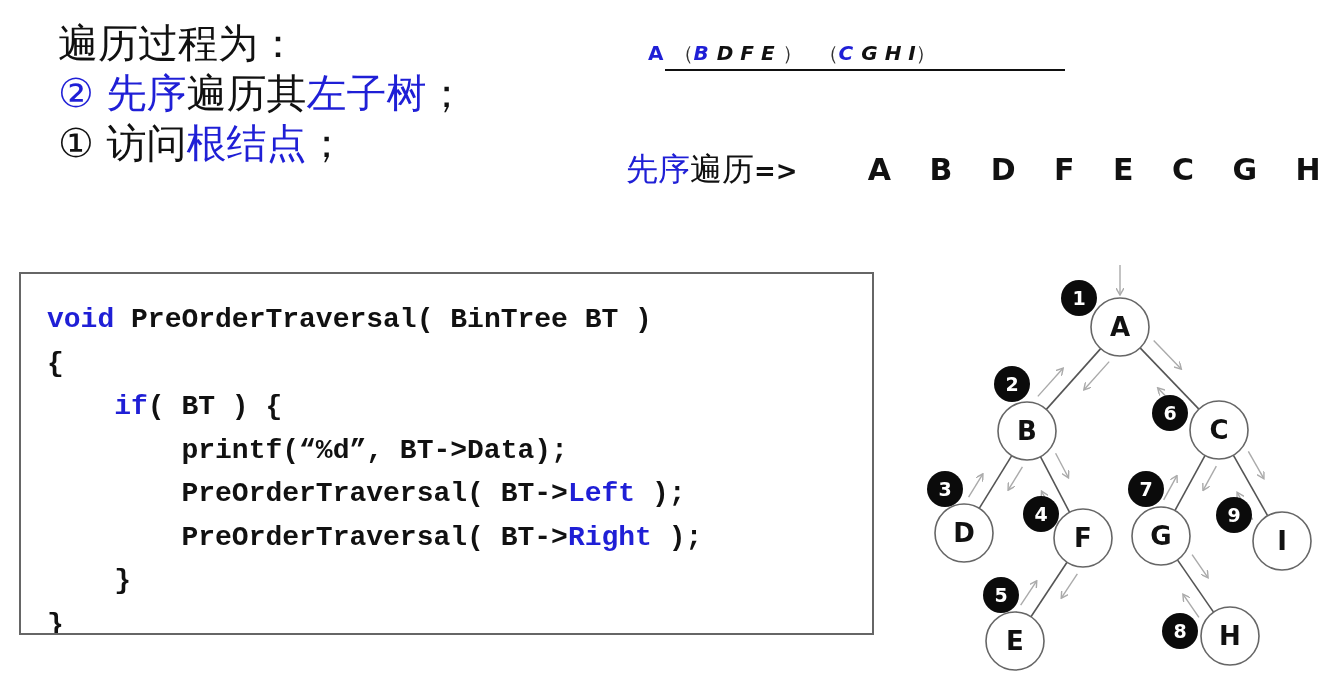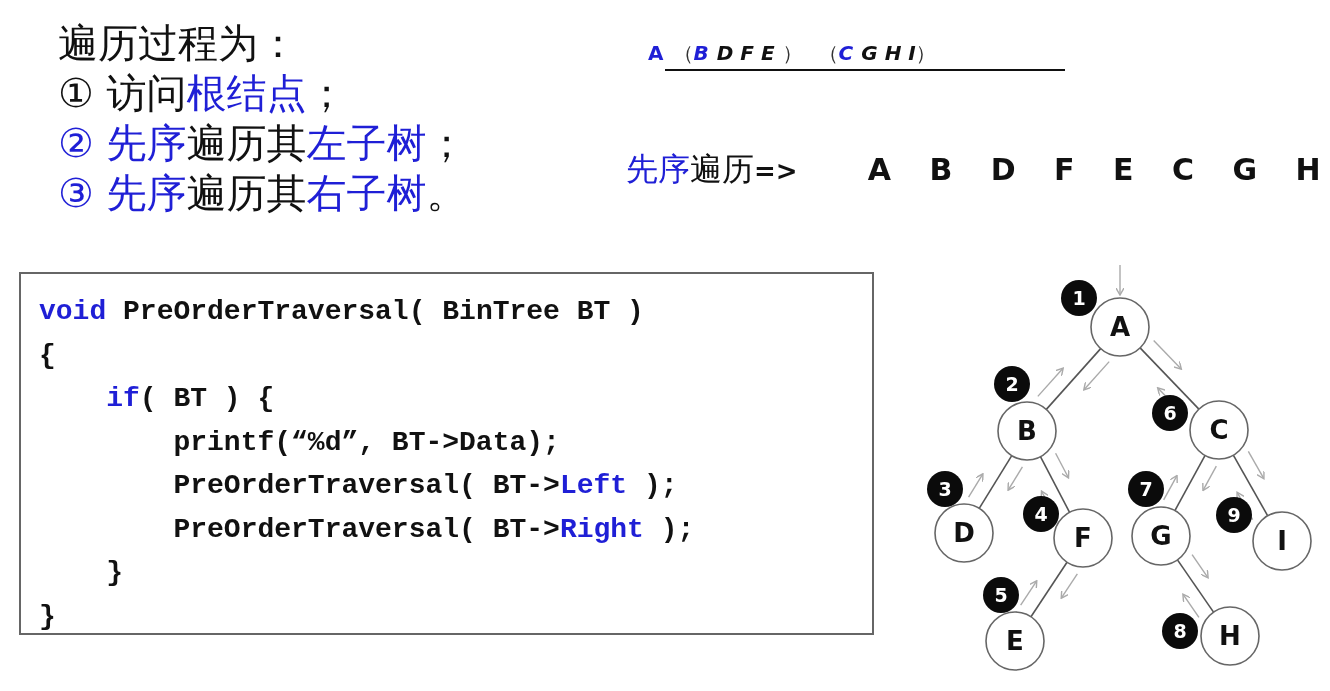--- a/index.html
+++ b/index.html
@@ -82,21 +82,21 @@
       left: 19px;
       top: 272px;
       width: 855px;
       height: 363px;
       border: 2px solid #666;
       box-sizing: border-box;
       background: #fff;
       overflow: hidden;
     }
     #code-box pre {
-      margin: 4px;
+      margin: 12px;
       padding: 12px 0 0 14px;
       font-family: "Liberation Mono", "DejaVu Sans Mono", monospace;
       font-weight: bold;
       font-size: 28px;
       line-height: 43.5px;
       color: #111;
       white-space: pre;
     }
     .kw { color: #1f1fd6; }
 
@@ -121,27 +121,24 @@
       font-size: 19px;
       fill: #fff;
     }
   </style>
 </head>
 <body>
 
 <div id="steps">
   <div class="line">遍历过程为：</div>
   <div class="line">
-    <span>①</span><span class="black"> 访问</span><span class="blue">根结点</span><span class="black">；</span>
-  </div>
-  <div class="line">
     <span class="blue">②</span><span class="blue"> 先序</span><span class="black">遍历其</span><span class="blue">左子树</span><span class="black">；</span>
   </div>
   <div class="line">
-    <span class="blue">③</span><span class="blue"> 先序</span><span class="black">遍历其</span><span class="blue">右子树</span><span class="black">。</span>
+    <span>①</span><span class="black"> 访问</span><span class="blue">根结点</span><span class="black">；</span>
   </div>
 </div>
 
 <div id="grouping">
   <span class="first blue">A</span><span class="rest">
     <span class="sp"></span><span class="paren">（</span><span class="blue">B</span><span class="sp"></span><span class="black">D F E</span><span class="sp"></span><span class="paren">）</span><span class="sp"></span><span class="sp"></span><span class="paren">（</span><span class="blue">C</span><span class="sp"></span><span class="black">G H I</span><span class="paren">）</span>
   </span>
 </div>
 
 <div id="result">

